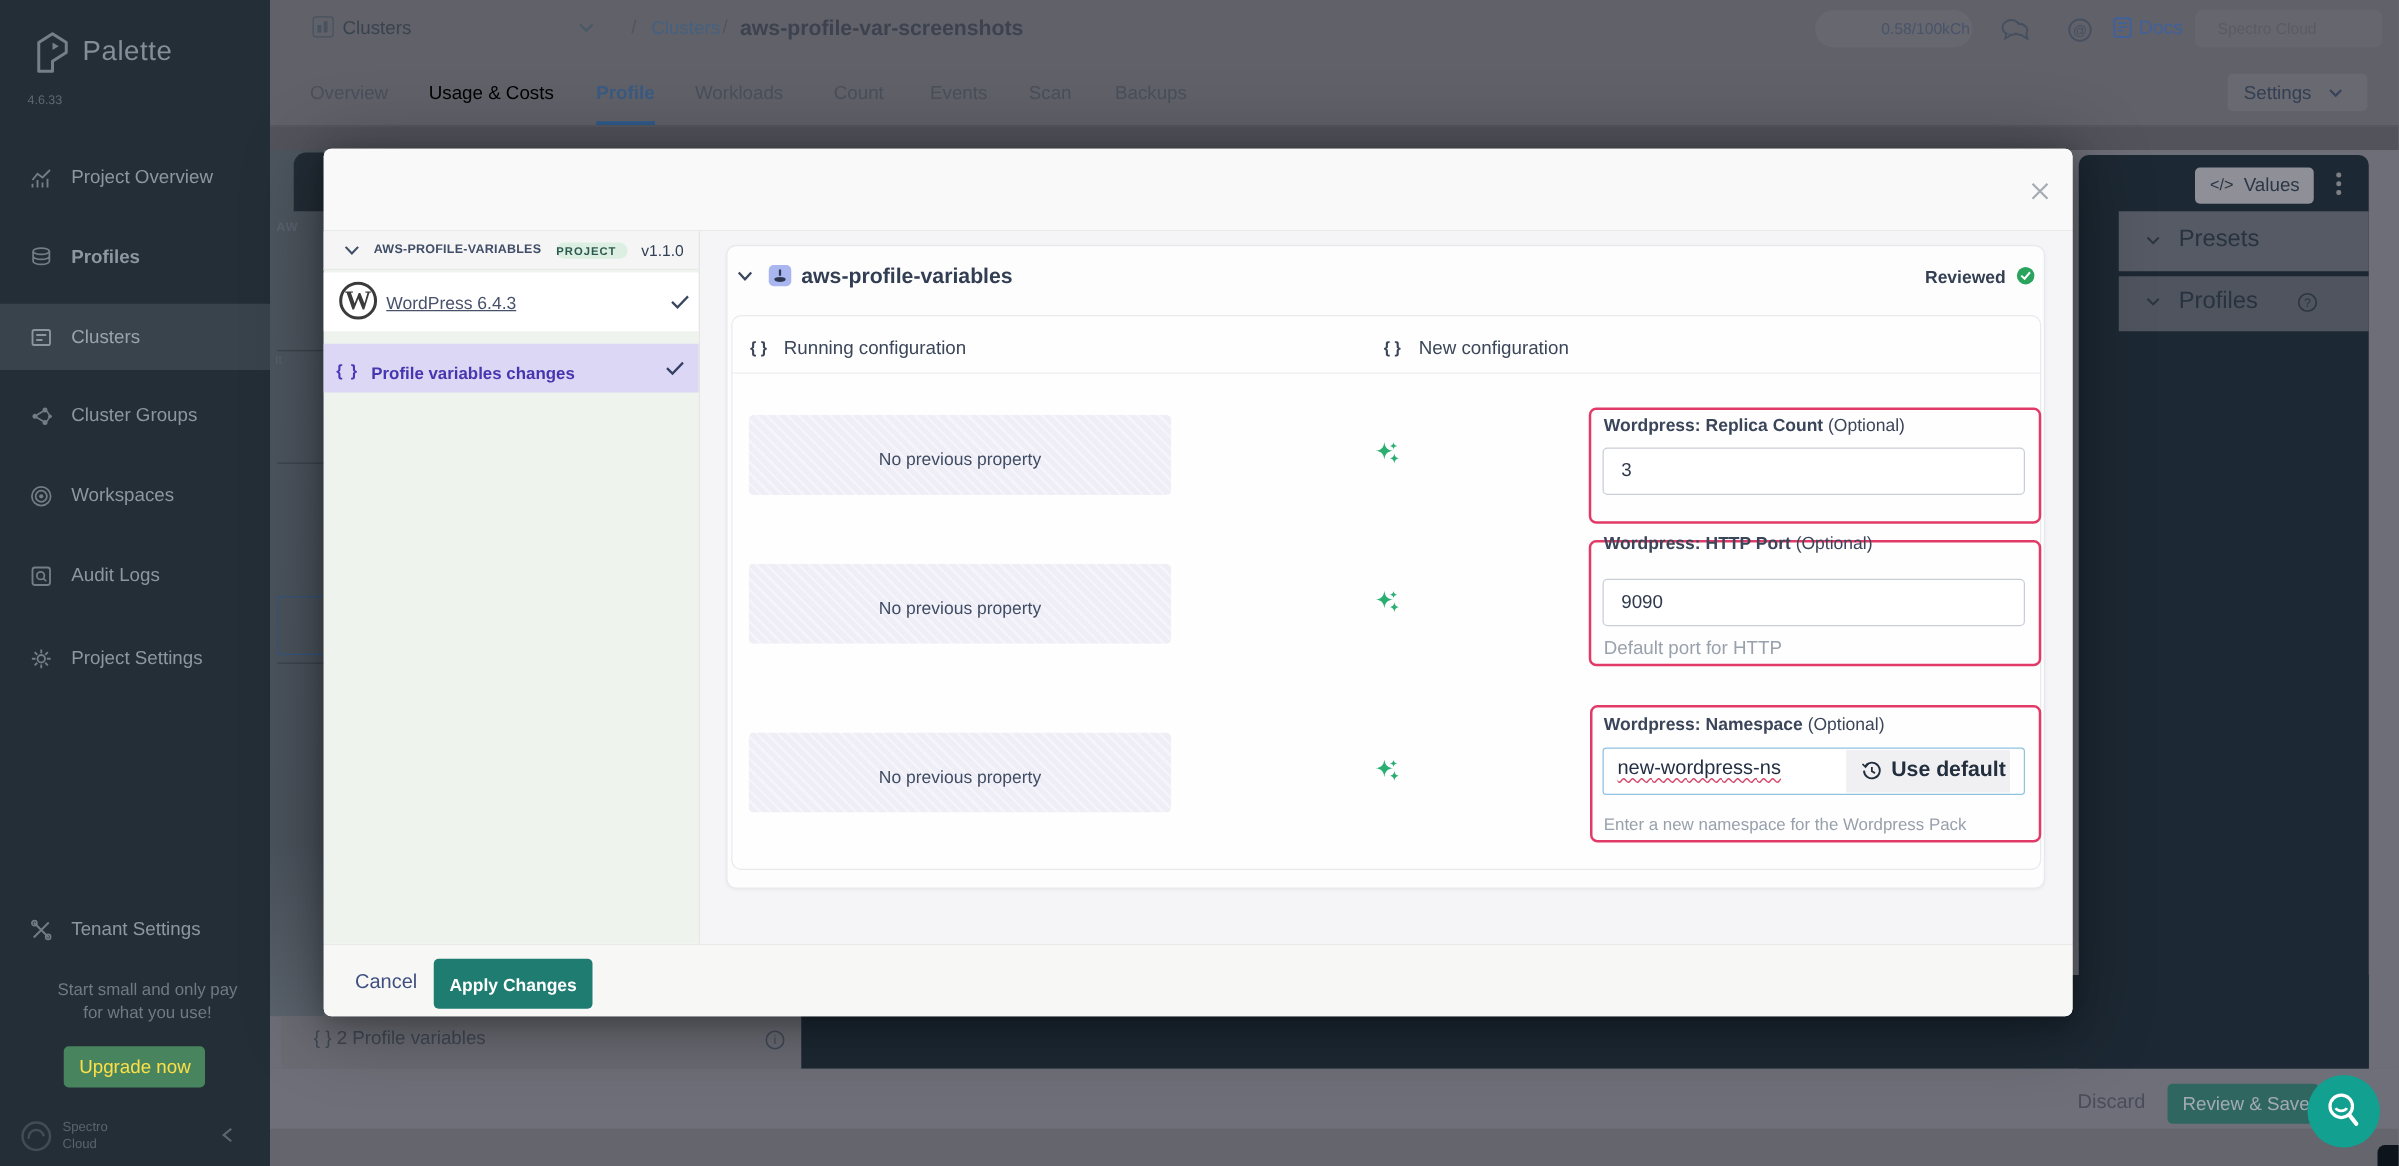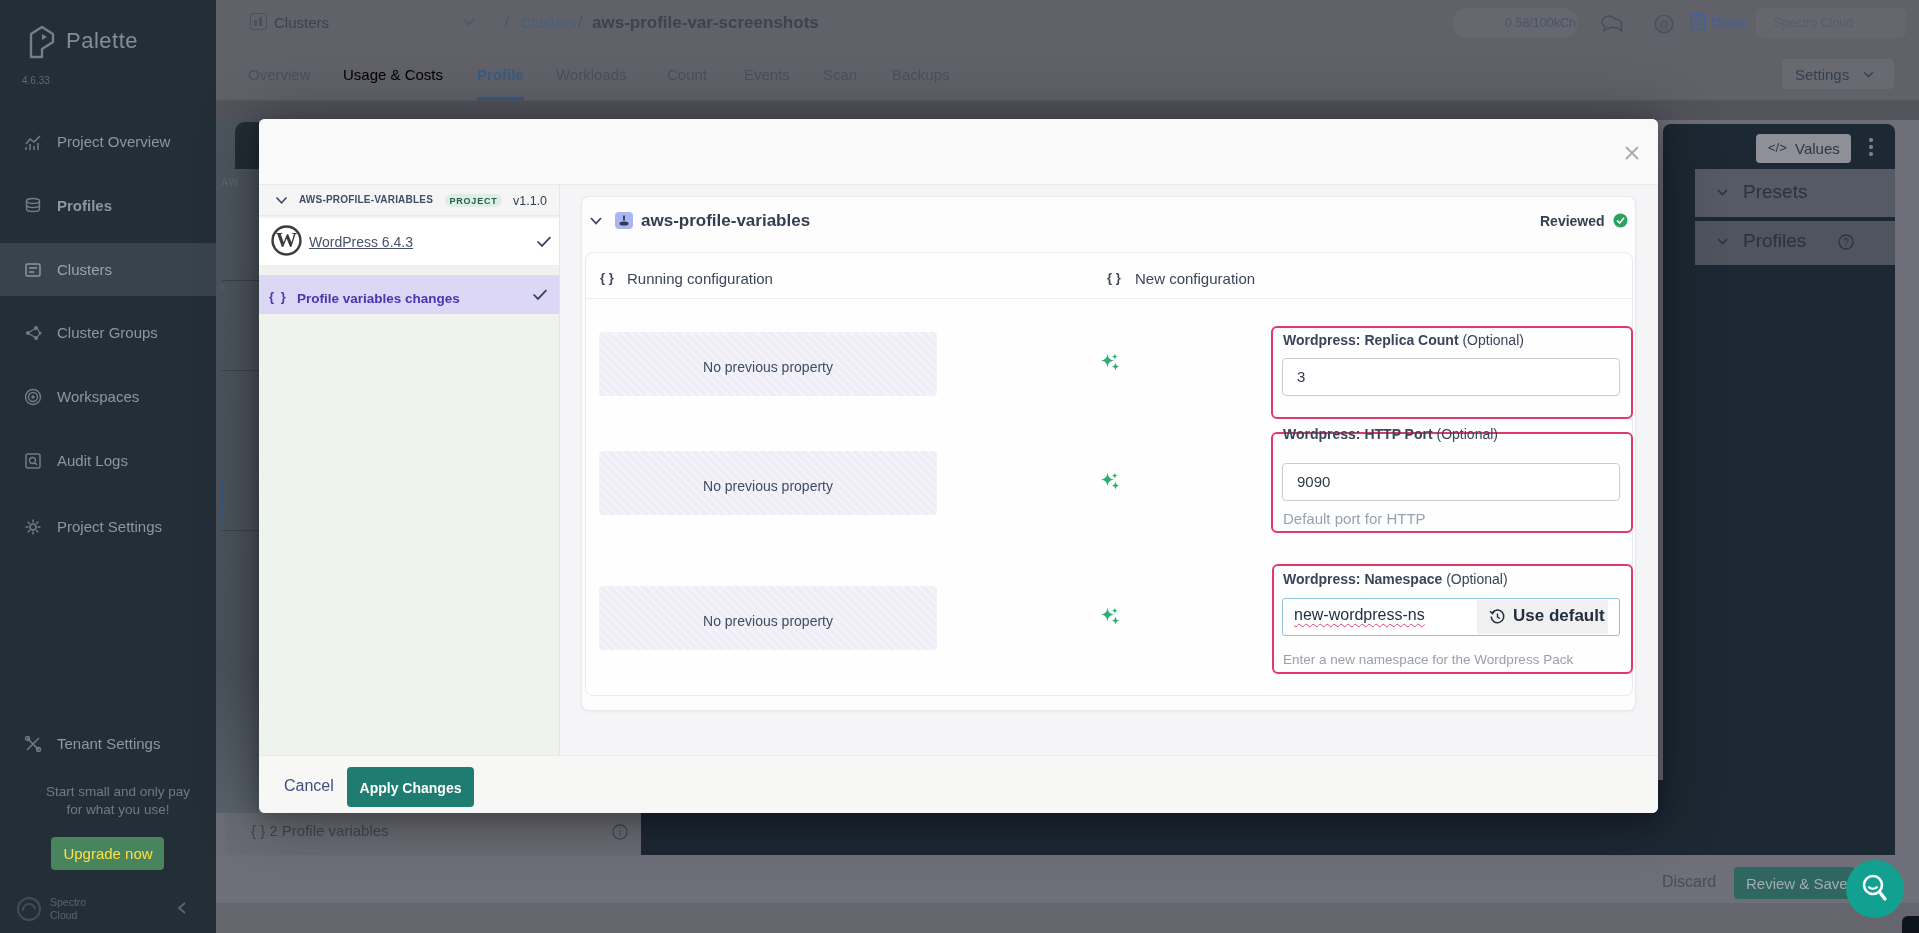--- a/index.html
+++ b/index.html
@@ -196,21 +196,21 @@
     </svg>
   <div class="abs" style="left:259px;top:184px;width:1399px;height:1px;background:#e8e9e8;"></div>
 
   <div class="abs" style="left:259px;top:185px;width:300px;height:570px;background:#eff3ee;"></div>
   <div class="abs" style="left:259px;top:185px;width:300px;height:31px;background:#f4f5f4;border-bottom:1px solid #e8e9e8;"></div>
   <svg class="abs" style="left:275px;top:196px;" width="13" height="9" viewBox="0 0 13 9">
       <path d="M1.5 1.5 L6.5 6.8 L11.5 1.5" stroke="#404d68" stroke-width="1.7" fill="none"></path>
     </svg>
   <div class="abs" style="left:299px;top:194px;font-size:10px;font-weight:bold;color:#404d68;letter-spacing:0.2px;">AWS-PROFILE-VARIABLES</div>
   <div class="abs" style="left:445px;top:194px;width:57px;height:13px;background:#ddefe3;border-radius:7px;"></div>
-  <div class="abs" style="left:445px;top:196px;width:57px;text-align:center;font-size:9px;font-weight:bold;color:#2c5a50;letter-spacing:0.8px;">PROJECT</div>
+  <div class="abs" style="left:445px;top:196px;width:57px;text-align:left;font-size:9px;font-weight:bold;color:#2c5a50;letter-spacing:0.8px;">PROJECT</div>
   <div class="abs" style="left:513px;top:194px;font-size:12.5px;color:#333f56;">v1.1.0</div>
 
   <div class="abs" style="left:259px;top:218px;width:300px;height:47px;background:#ffffff;"></div>
   <svg class="abs" style="left:271px;top:225px;" width="31" height="31" viewBox="0 0 32 32">
     <circle cx="16" cy="16" r="14.4" fill="#fff" stroke="#3b3b3b" stroke-width="2.5"></circle>
     <text x="16" y="23" font-size="22" font-weight="bold" fill="#3b3b3b" text-anchor="middle" font-family="Liberation Serif">W</text>
   </svg>
   <div class="abs" style="left:309px;top:234px;font-size:14px;color:#47516a;text-decoration:underline;">WordPress 6.4.3</div>
   <svg class="abs" style="left:536px;top:235px;" width="16" height="13" viewBox="0 0 20 16">
       <path d="M2 8 L7.5 13.5 L18 2.5" stroke="#3a4660" stroke-width="2.2" fill="none"></path>

